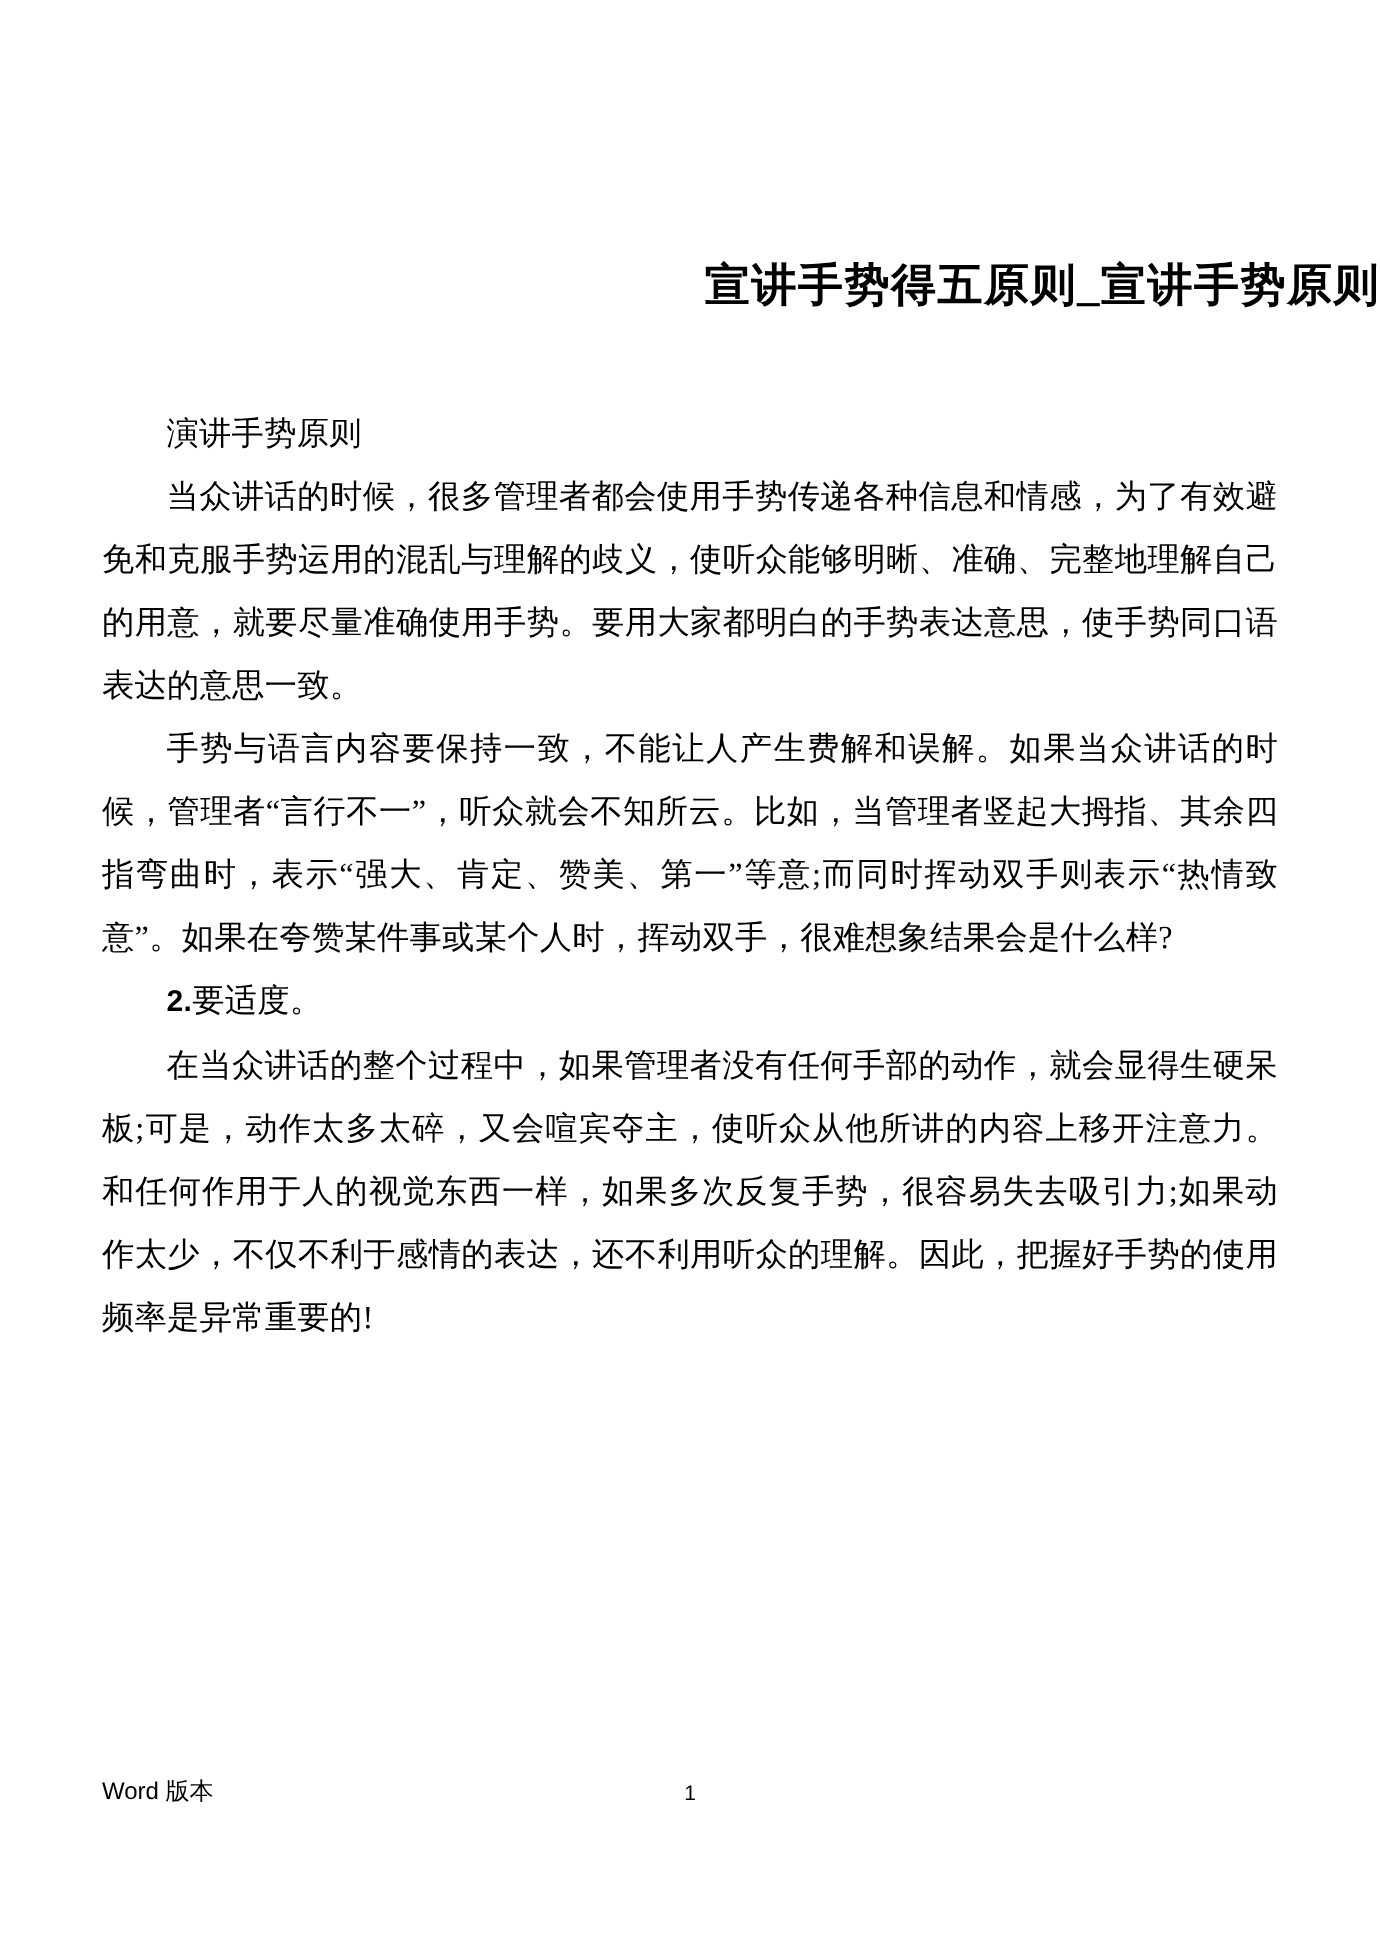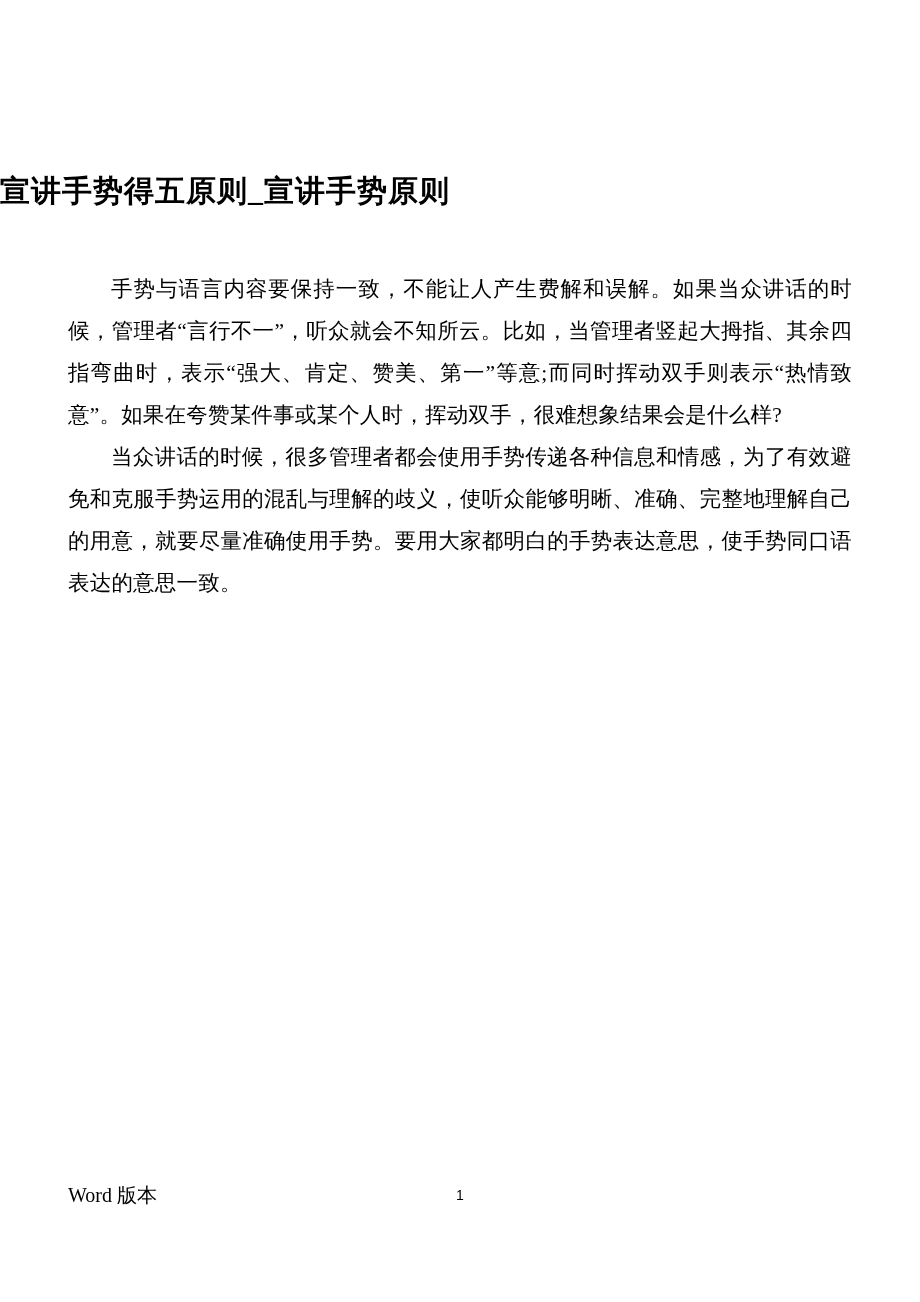--- a/index.html
+++ b/index.html
@@ -23,21 +23,21 @@
     overflow: hidden;
     box-sizing: border-box;
   }
 
   
   #doc-title {
     position: absolute;
     left: 0;
     right: 0;
     top: 150px;
-    text-align: left;
+    text-align: right;
     font-family: "Liberation Serif", "DejaVu Serif", serif;
     font-size: 30px;
     font-weight: bold;
     letter-spacing: 1px;
     line-height: 42px;
     white-space: nowrap;
   }
 
   
   #doc-body {
@@ -84,22 +84,22 @@
     left: 0;
     right: 0;
     top: 1184px;
     height: 26px;
   }
 
   #footer-left {
     position: absolute;
     left: 68px;
     top: 0;
-    font-family: Liberation Serif, serif;
-    font-size: 20px;
+    font-family: Liberation Sans, sans-serif;
+    font-size: 16px;
     line-height: 22px;
     color: #000000;
     white-space: nowrap;
   }
 
   #footer-page {
     position: absolute;
     left: 0;
     right: 0;
     top: 0;
@@ -112,29 +112,32 @@
 </style>
 </head>
 <body>
 
 <div id="page">
 
   <h1 id="doc-title">宣讲手势得五原则_宣讲手势原则</h1>
 
   <div id="doc-body">
 
+    <p class="para sub">演讲手势原则</p>
 
+
+    <p class="para indent">当众讲话的时候，很多管理者都会使用手势传递各种信息和情感，为了有效避免和克服手势运用的混乱与理解的歧义，使听众能够明晰、准确、完整地理解自己的用意，就要尽量准确使用手势。要用大家都明白的手势表达意思，使手势同口语表达的意思一致。</p>
 
     <p class="para indent">手势与语言内容要保持一致，不能让人产生费解和误解。如果当众讲话的时候，管理者“言行不一”，听众就会不知所云。比如，当管理者竖起大拇指、其余四指弯曲时，表示“强大、肯定、赞美、第一”等意;而同时挥动双手则表示“热情致意”。如果在夸赞某件事或某个人时，挥动双手，很难想象结果会是什么样?</p>
 
-    <p class="para indent">当众讲话的时候，很多管理者都会使用手势传递各种信息和情感，为了有效避免和克服手势运用的混乱与理解的歧义，使听众能够明晰、准确、完整地理解自己的用意，就要尽量准确使用手势。要用大家都明白的手势表达意思，使手势同口语表达的意思一致。</p>
+    <p class="para numbered"><span class="num">2.</span><span>要适度。</span></p>
 
 
 
-
+    <p class="para indent">在当众讲话的整个过程中，如果管理者没有任何手部的动作，就会显得生硬呆板;可是，动作太多太碎，又会喧宾夺主，使听众从他所讲的内容上移开注意力。和任何作用于人的视觉东西一样，如果多次反复手势，很容易失去吸引力;如果动作太少，不仅不利于感情的表达，还不利用听众的理解。因此，把握好手势的使用频率是异常重要的!</p>
 
   </div>
 
   <div id="doc-footer">
     <div id="footer-left">Word 版本</div>
     <div id="footer-page">1</div>
   </div>
 
 </div>
 

